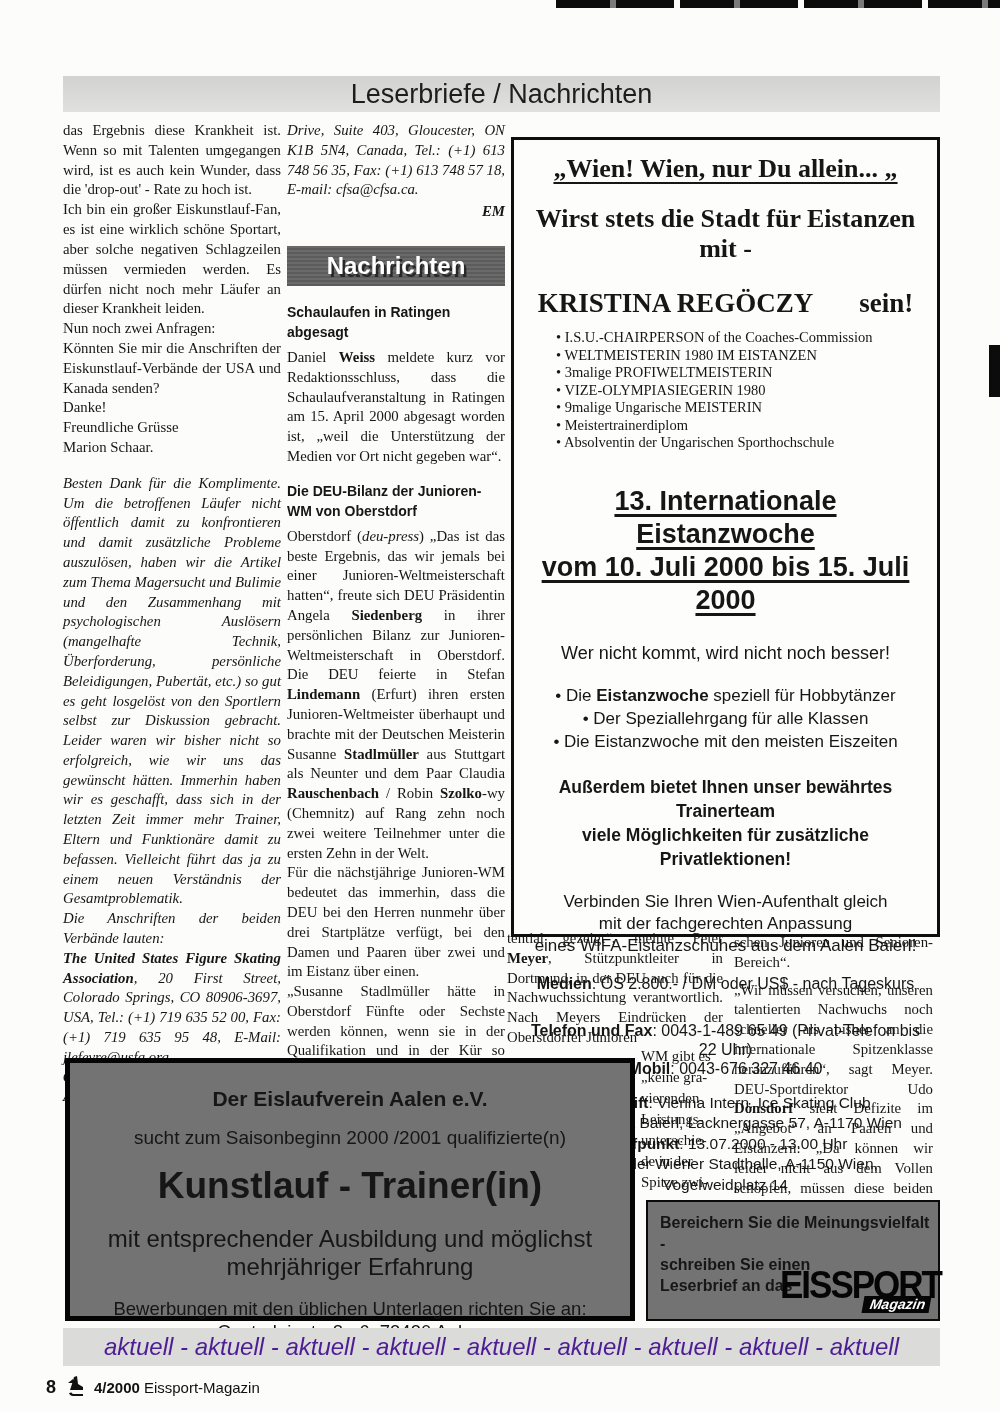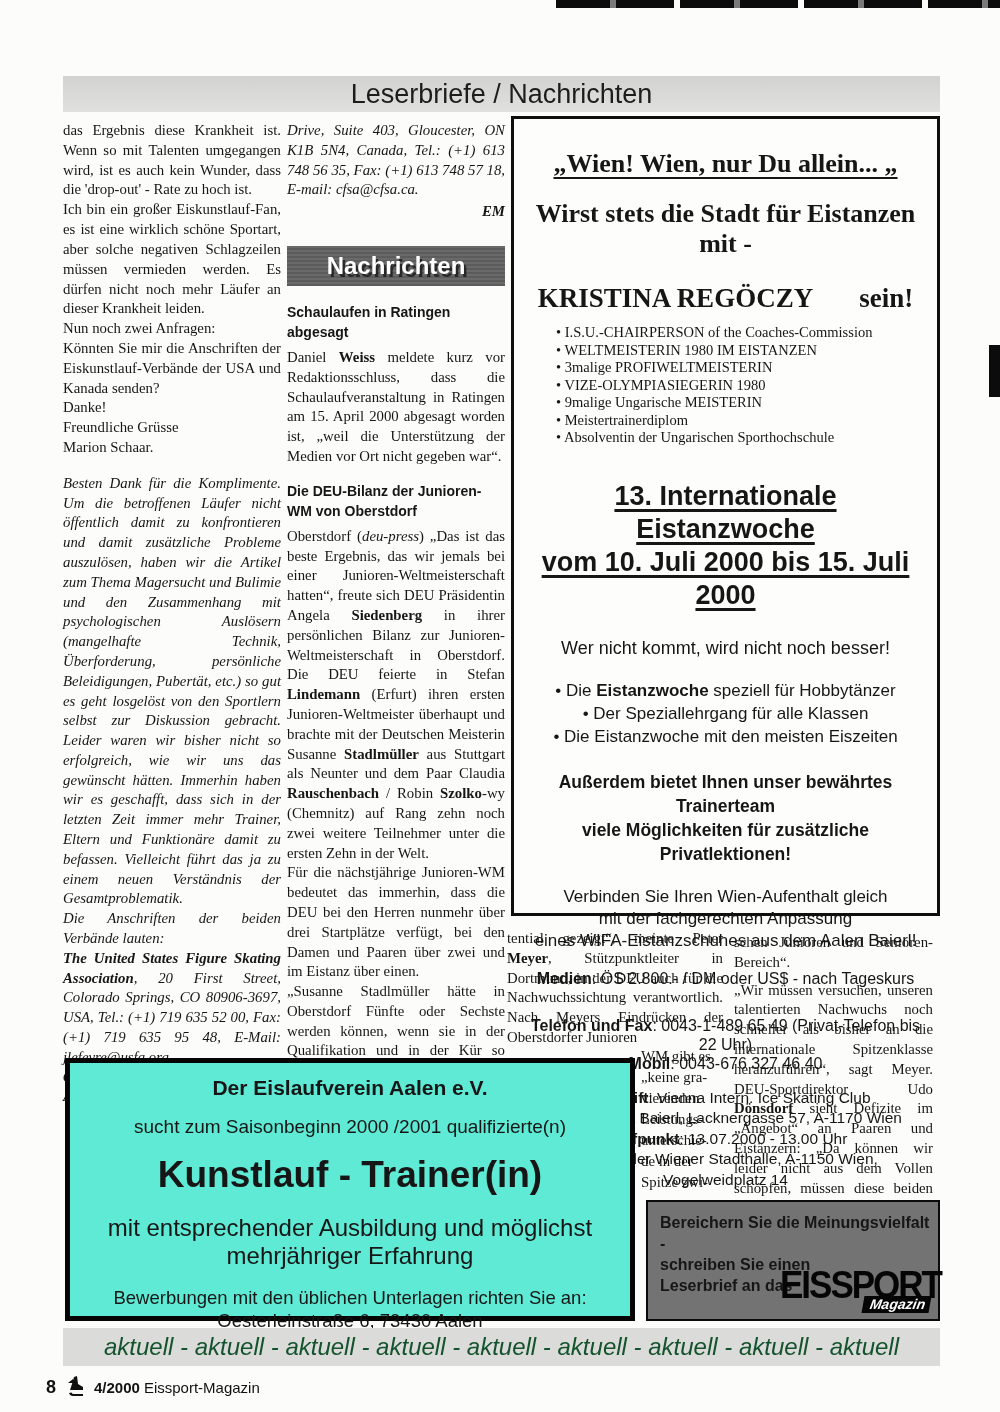--- a/index.html
+++ b/index.html
@@ -27,22 +27,22 @@
   .em-sign{text-align:right;font-weight:bold;font-style:italic;margin-top:2px !important;}
   .nachrichten-box{margin:24px 0 16px 0;height:40px;
     background:repeating-linear-gradient(0deg,#5c5c5c 0 2px,#6a6a6a 2px 4px);
     display:flex;align-items:center;justify-content:center;}
   .nachrichten-box span{font-family:"Liberation Sans","DejaVu Sans",sans-serif;font-weight:bold;font-size:24px;
     color:#fff;text-shadow:2.5px 2.5px 0 rgba(20,20,20,.75);}
   h3.art{font-family:"Liberation Sans","DejaVu Sans",sans-serif;font-weight:bold;font-size:14px;line-height:20.5px;
     margin:14px 0 5px 0;text-align:left;}
   h3.art:first-of-type{margin-top:0;}
   
-  .wien-ad{position:absolute;left:511px;top:116px;width:429px;height:800px;border:3px solid #0e0e0e;
-    box-sizing:border-box;background:#fdfdfc;text-align:center;padding:30px 16px 0 16px;}
+  .wien-ad{position:absolute;left:511px;top:137px;width:429px;height:800px;border:3px solid #0e0e0e;
+    box-sizing:border-box;background:#fdfdfc;text-align:center;padding:14px 16px 0 16px;}
   .wien-title{font-size:26px;font-weight:bold;text-decoration:underline;text-underline-offset:5px;
     text-decoration-thickness:2px;}
   .wien-sub{font-size:26px;font-weight:bold;margin-top:20px;}
   .wien-name-row{margin-top:24px;font-size:27px;font-weight:bold;}
   .wien-name-row .sp{display:inline-block;width:46px;}
   .creds{list-style:none;margin:10px 0 0 0;padding:0 0 0 26px;text-align:left;font-size:14.5px;line-height:17.5px;}
   .creds li::before{content:"• ";}
   .event{font-family:"Liberation Sans","DejaVu Sans",sans-serif;font-weight:bold;font-size:27px;line-height:33px;
     margin-top:33px;}
   .event div{text-decoration:underline;text-underline-offset:4px;text-decoration-thickness:2.5px;}
@@ -56,40 +56,40 @@
   .phoneblock{font-size:16px;line-height:19px;margin-top:28px;}
   .addrblock{font-size:15.5px;line-height:20.5px;margin-top:15px;}
   b.lbl{font-weight:bold;}
   
   .contA{position:absolute;left:507px;top:929px;width:216px;font-size:14.8px;line-height:19.8px;text-align:justify;}
   .narrow-col{position:absolute;left:641px;top:1046px;width:84px;font-size:14.8px;line-height:21px;text-align:left;}
   .contB{position:absolute;left:726px;top:925px;width:215px;font-size:14.8px;line-height:19.8px;text-align:justify;}
   .contB p{margin:8px;}
   
   .aalen-ad{position:absolute;left:65px;top:1058px;width:570px;height:263px;border:5px solid #050505;
-    box-sizing:border-box;background:#5eead4;text-align:center;
-    font-family:"Liberation Sans","DejaVu Sans",sans-serif;padding-top:13px;}
+    box-sizing:border-box;background:#737373;text-align:center;
+    font-family:"Liberation Sans","DejaVu Sans",sans-serif;padding-top:24px;}
   .aalen-org{font-size:21px;font-weight:bold;}
   .aalen-l1{font-size:19px;margin-top:16px;}
   .aalen-pos{font-size:37px;font-weight:bold;margin-top:16px;}
   .aalen-l2{font-size:24px;margin-top:18px;}
   .aalen-l3{font-size:18.5px;margin-top:16px;line-height:23px;}
   
   .lb-box{position:absolute;left:646px;top:1200px;width:294px;height:121px;border:2px solid #0a0a0a;
     box-sizing:border-box;background:#737373;font-family:"Liberation Sans","DejaVu Sans",sans-serif;}
   .lb-text{padding:10px 0 0 12px;font-weight:bold;font-size:16px;line-height:21px;}
   .lb-logo{position:absolute;right:8px;bottom:8px;width:150px;height:44px;}
   .lb-logo .main{font-weight:900;font-size:35px;letter-spacing:-2px;transform:scaleY(1.12);display:block;
     text-align:right;line-height:36px;color:#050505;}
   .lb-logo .sub{position:absolute;right:0;bottom:-2px;background:#050505;color:#fff;font-style:italic;
     font-weight:bold;font-size:14px;padding:0 5px 1px 7px;transform:skewX(-10deg);}
   
   .aktuell-bar{position:absolute;left:63px;top:1328px;width:877px;height:38px;background:#dbdbd9;
     display:flex;align-items:center;justify-content:center;font-family:"Liberation Sans","DejaVu Sans",sans-serif;
-    font-style:italic;font-size:24px;color:#14532d;white-space:nowrap;}
+    font-style:italic;font-size:24px;color:#4c1d95;white-space:nowrap;}
   
   .footer{position:absolute;left:46px;top:1374px;height:26px;display:flex;align-items:center;
     font-family:"Liberation Sans","DejaVu Sans",sans-serif;font-size:15px;color:#111;}
   .footer .pagenum{font-weight:bold;font-size:18px;margin-right:8px;}
   .footer .logo{margin-right:6px;display:flex;align-items:center;}
   .footer .issue{font-weight:bold;margin-right:4px;}
 </style>
 </head>
 <body>
 

